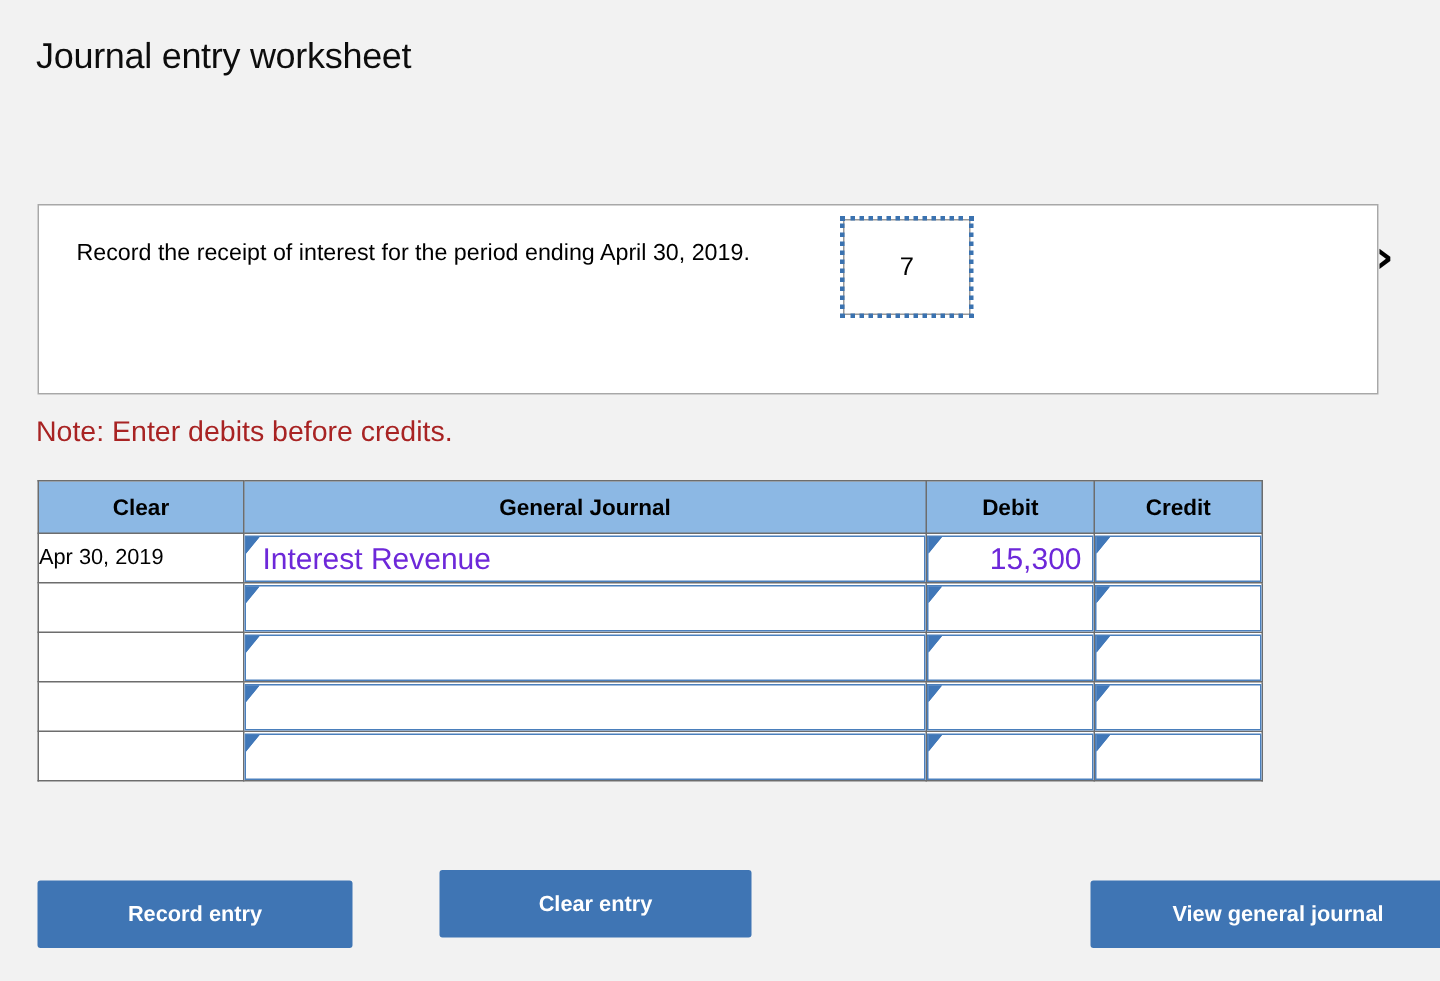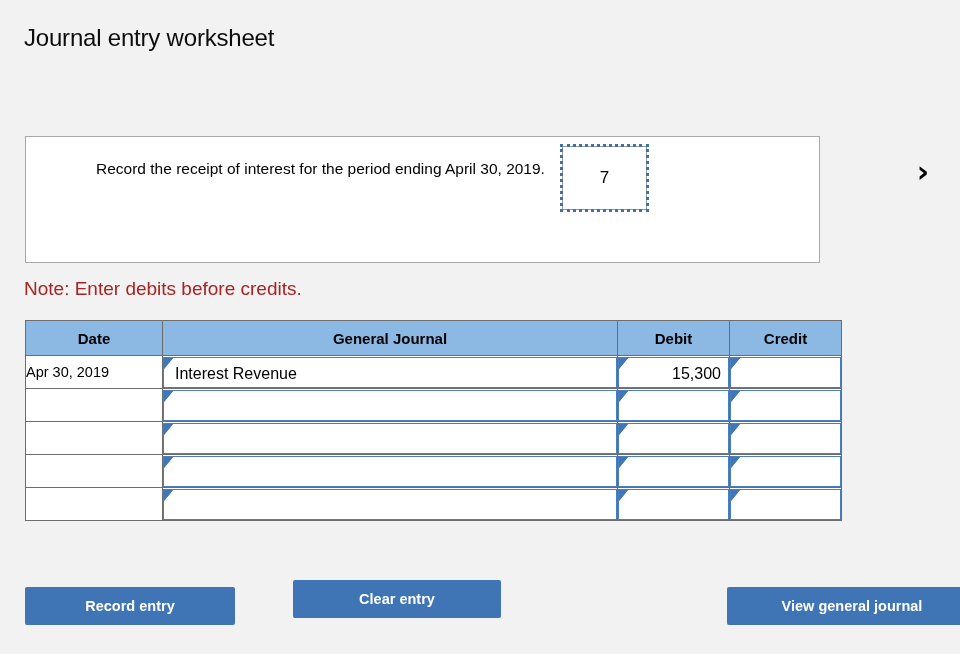--- a/index.html
+++ b/index.html
@@ -84,26 +84,25 @@
     cursor: pointer;
     user-select: none;
     z-index: 5;
   }
 
   
   #instruction-panel {
     position: absolute;
     left: 25px;
     top: 136px;
-    width: 795px;
+    width: 894px;
     height: 127px;
     background: #ffffff;
     border: 1px solid #a8a8a8;
     z-index: 1;
-    padding-left: 45px;
   }
   #instruction-text {
     margin: 23px 0 0 25px;
     font-size: 15.5px;
     color: #000;
   }
 
   
   #note-text {
     position: absolute;
@@ -178,33 +177,33 @@
     border-left: 9px solid #4077b8;
     border-bottom: 11px solid transparent;
   }
   .cell-value {
     position: absolute;
     left: 0;
     right: 0;
     top: 0;
     height: 31px;
     line-height: 31px;
-    font-size: 16px;
-    color: #000000;
+    font-size: 20px;
+    color: #6d28d9;
     white-space: nowrap;
     overflow: hidden;
   }
   .v-left   { text-align: left;  padding-left: 11px; }
   .v-indent { text-align: left;  padding-left: 26px; }
   .v-right  { text-align: right; padding-right: 7px; }
 
   
   .action-btn {
     position: absolute;
-    height: 38px;
+    height: 45px;
     background: #3f75b4;
     color: #ffffff;
     border: none;
     border-radius: 2px;
     font-family: "Liberation Sans", sans-serif;
     font-size: 14.5px;
     font-weight: bold;
     cursor: pointer;
   }
   #btn-record { left: 25px;  top: 587px; width: 210px; }
@@ -238,21 +237,21 @@
 
 <table id="journal-table">
   <colgroup>
     <col class="col-date">
       <col class="col-gj">
       <col class="col-debit">
       <col class="col-credit">
   </colgroup>
   <thead>
     <tr>
-      <th>Date</th>
+      <th>Clear</th>
       <th>General Journal</th>
       <th>Debit</th>
       <th>Credit</th>
     </tr>
   </thead>
   <tbody id="journal-body">
       <tr>
         <td class="date-cell">Apr 30, 2019</td>
         <td>
           <span class="cell-input">

